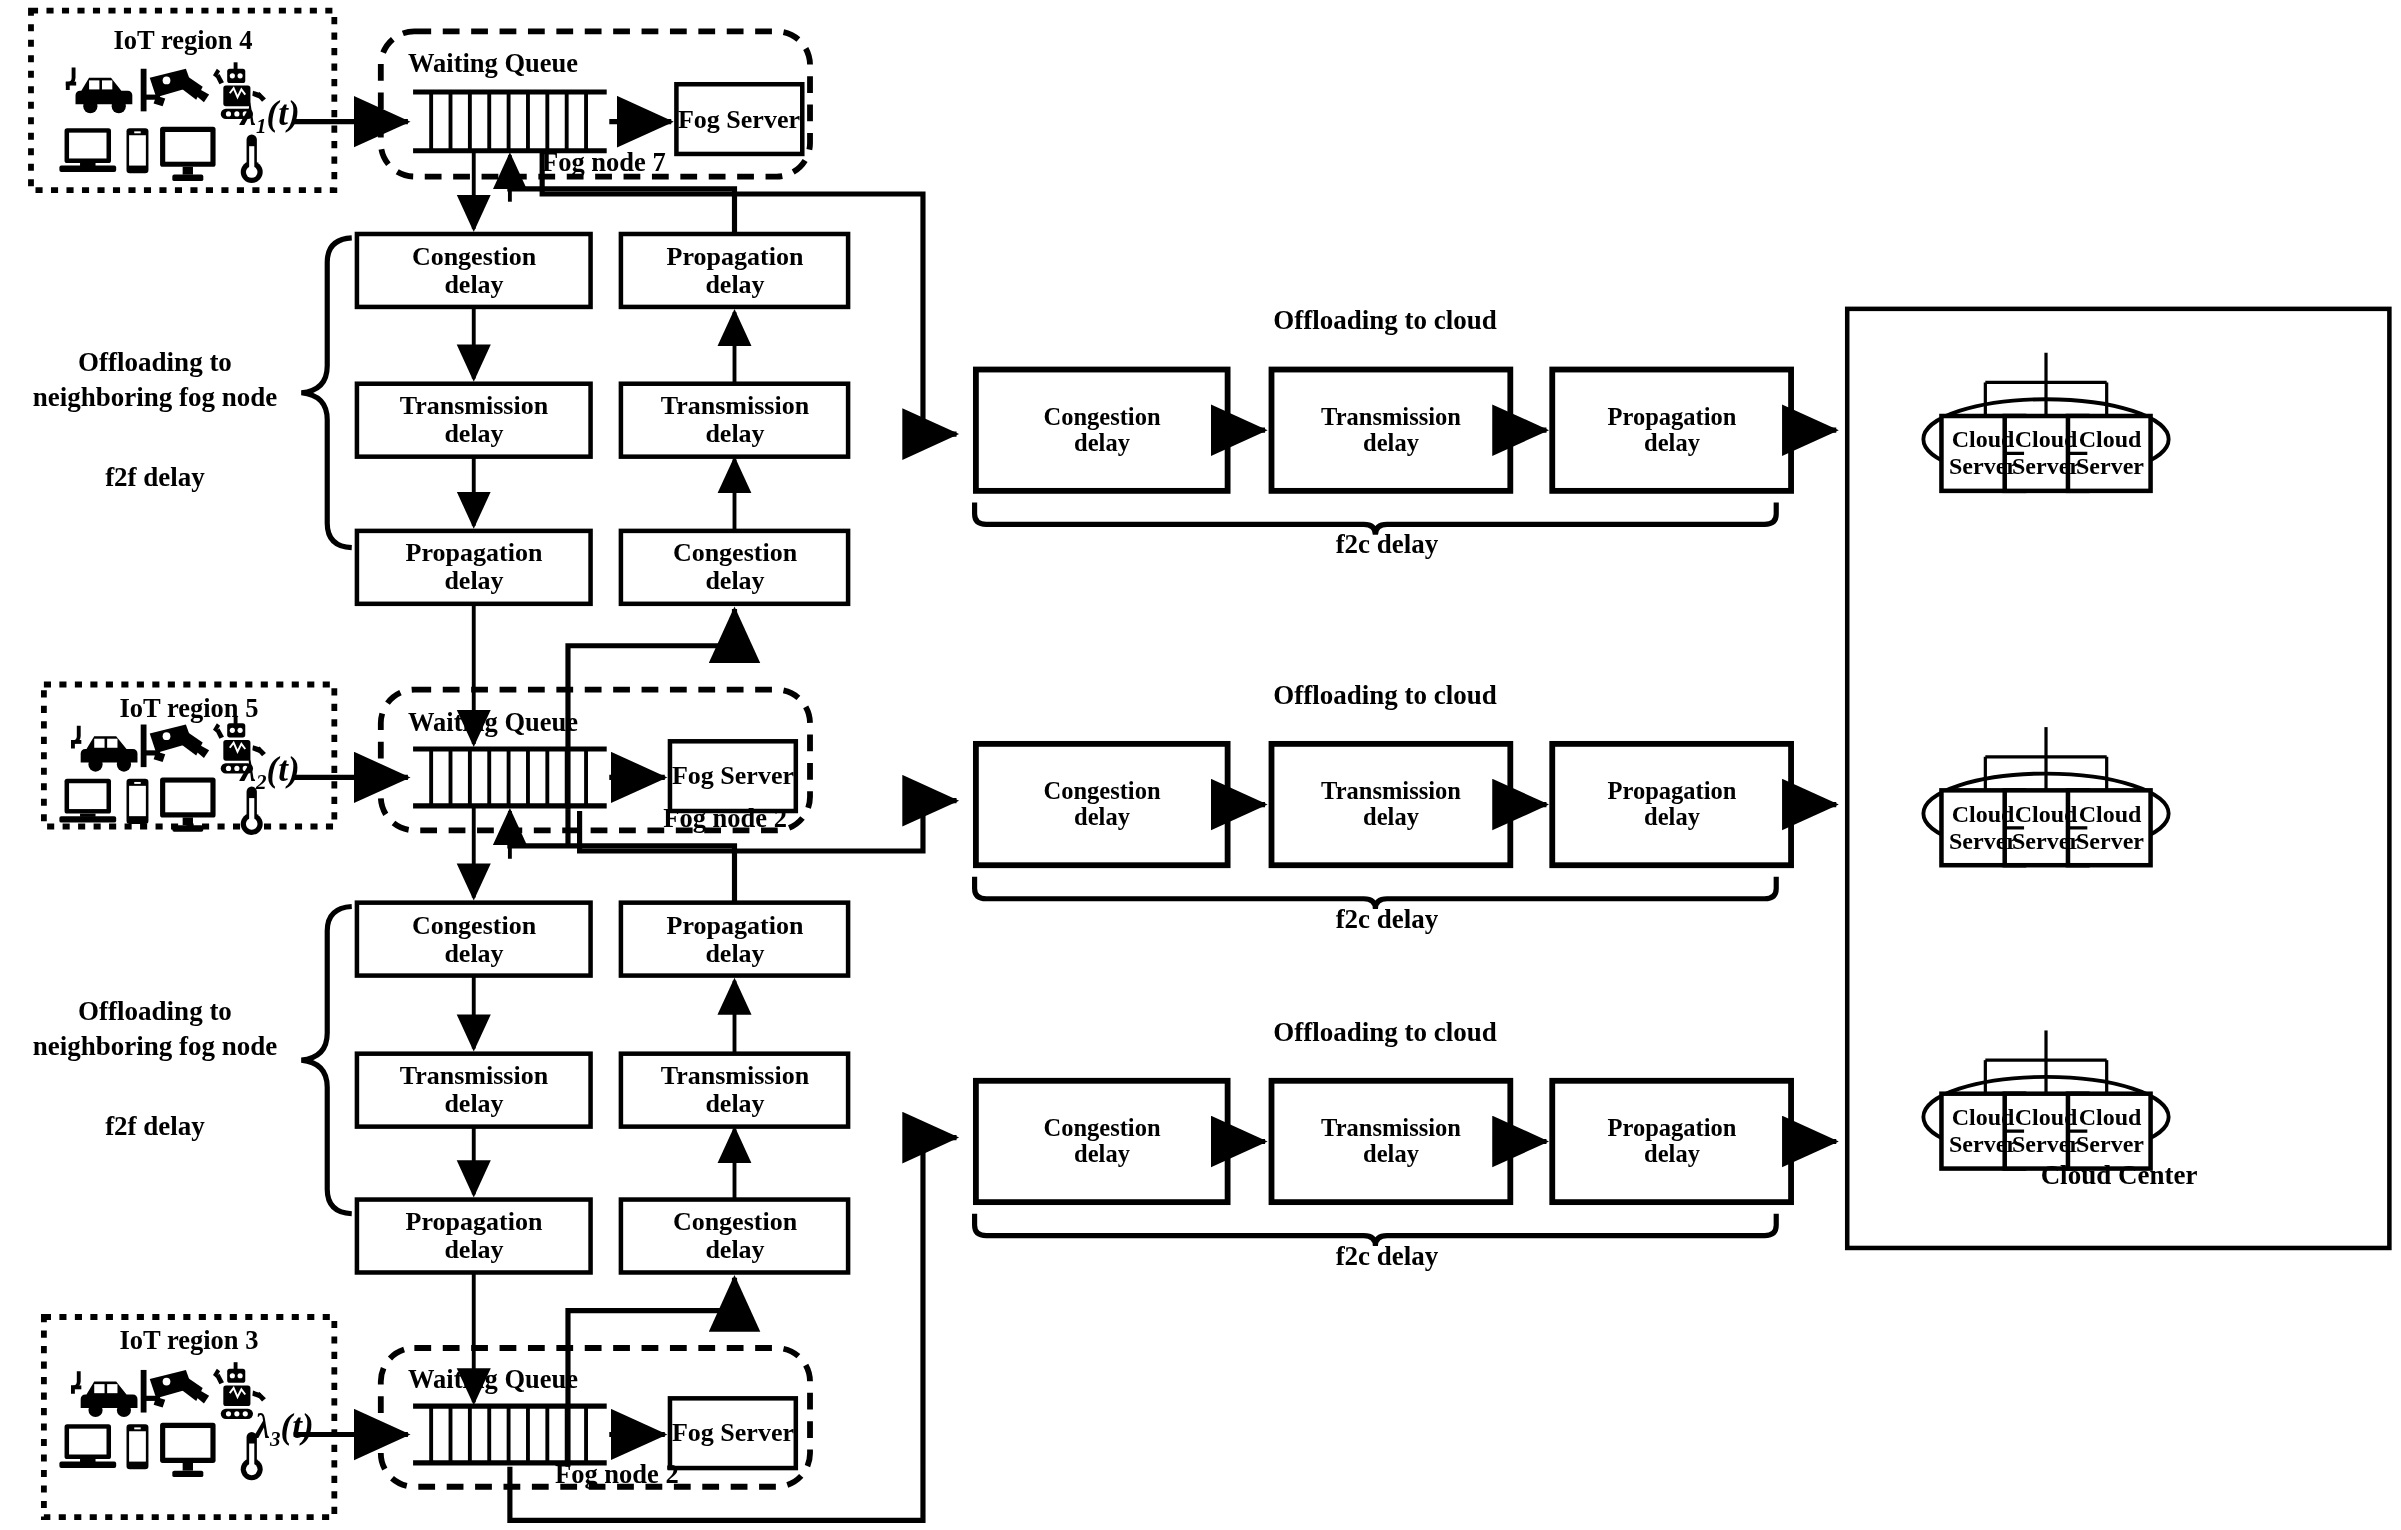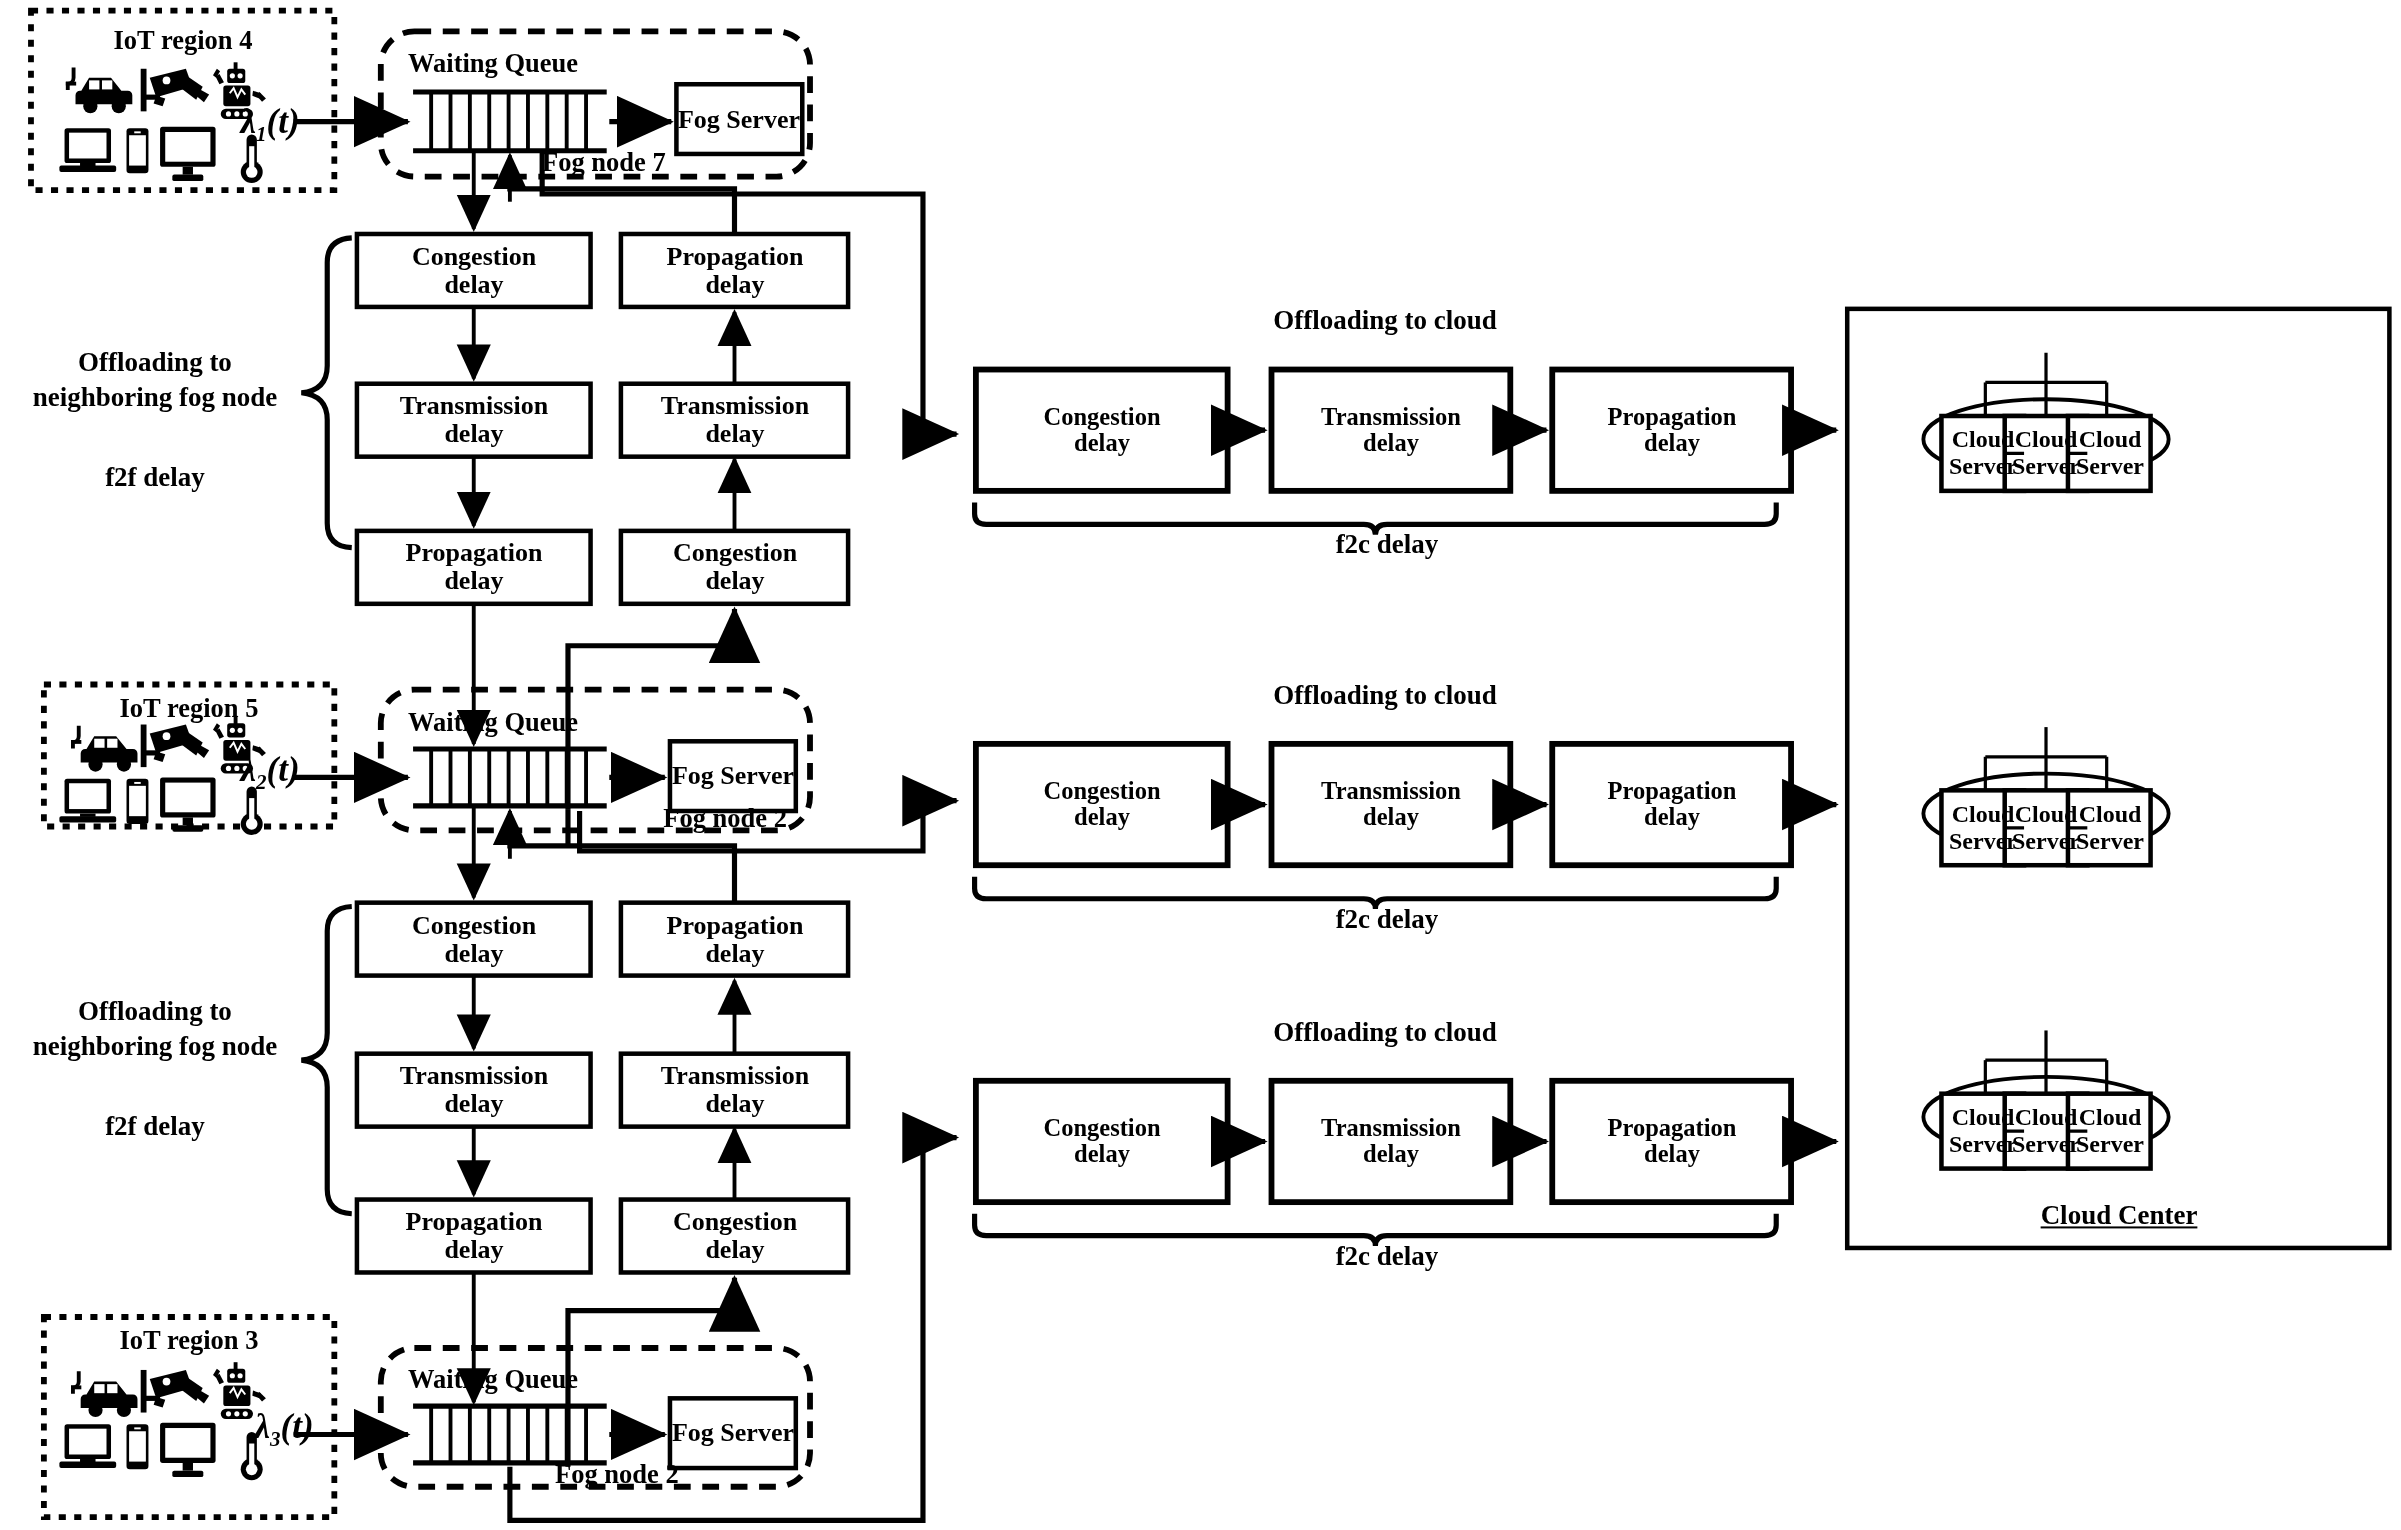--- a/index.html
+++ b/index.html
@@ -298,21 +298,21 @@
       <g transform="translate(372,2218)">
           <use href="#dev-thermo"></use>
         </g>
     </g>
   </svg>
 
   <div class="txt t-hdr ctr" style="left:183px;top:40px;width:258px;">IoT region 4</div>
   <div class="txt t-hdr ctr" style="left:189px;top:708px;width:258px;">IoT region 5</div>
   <div class="txt t-hdr ctr" style="left:189px;top:1340px;width:258px;">IoT region 3</div>
 
-  <div class="txt t-lam ctr" style="left:270px;top:124px;width:110px;"><span>λ</span><sub>1</sub><span>(t)</span></div>
+  <div class="txt t-lam ctr" style="left:270px;top:116px;width:110px;"><span>λ</span><sub>1</sub><span>(t)</span></div>
   <div class="txt t-lam ctr" style="left:270px;top:772px;width:110px;"><span>λ</span><sub>2</sub><span>(t)</span></div>
   <div class="txt t-lam ctr" style="left:270px;top:1429px;width:110px;padding-left:28px;"><span>λ</span><sub>3</sub><span>(t)</span></div>
 
   <div class="txt t-hdr" style="left:408px;top:49px;width:271px;text-align:left;">Waiting Queue</div>
   <div class="txt t-box ctr" style="left:739px;top:120px;width:129px;">Fog Server</div>
   <div class="txt t-hdr" style="left:542px;top:148px;width:245px;text-align:left;">Fog node 7</div>
 
   <div class="txt t-hdr" style="left:408px;top:708px;width:271px;text-align:left;">Waiting Queue</div>
   <div class="txt t-box ctr" style="left:733px;top:776px;width:129px;">Fog Server</div>
   <div class="txt t-hdr" style="left:542px;top:804px;width:245px;text-align:right;">Fog node 2</div>
@@ -396,16 +396,16 @@
   <div class="txt t-cs ctr" style="left:2110px;top:828px;width:97px;">Cloud
 Server</div>
 
   <div class="txt t-cs ctr" style="left:1983px;top:1131px;width:97px;">Cloud
 Server</div>
   <div class="txt t-cs ctr" style="left:2046px;top:1131px;width:97px;">Cloud
 Server</div>
   <div class="txt t-cs ctr" style="left:2110px;top:1131px;width:97px;">Cloud
 Server</div>
 
-  <div class="txt t-lbl ctr" style="left:2119px;top:1216px;width:323px;text-decoration:underline;">Cloud Center</div>
+  <div class="txt t-lbl ctr" style="left:2119px;top:1176px;width:323px;">Cloud Center</div>
 
 </div>
 
 
 </body></html>

